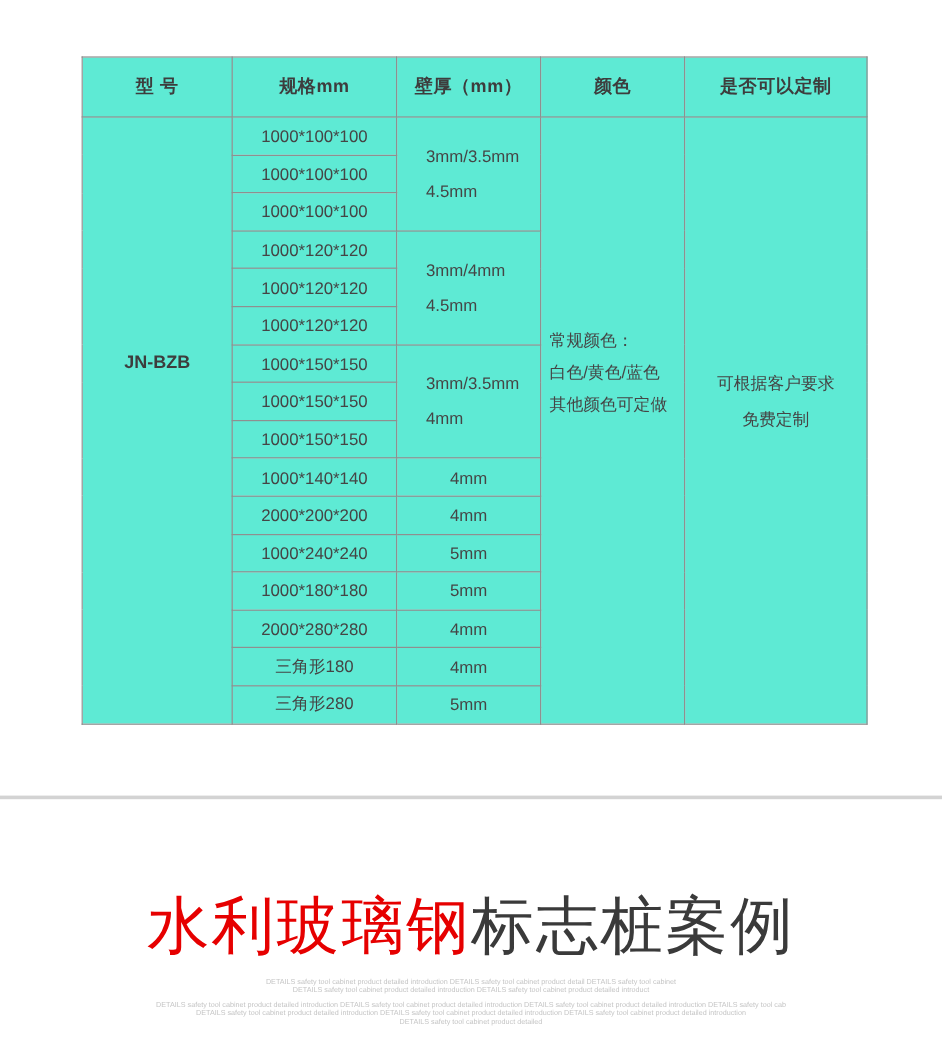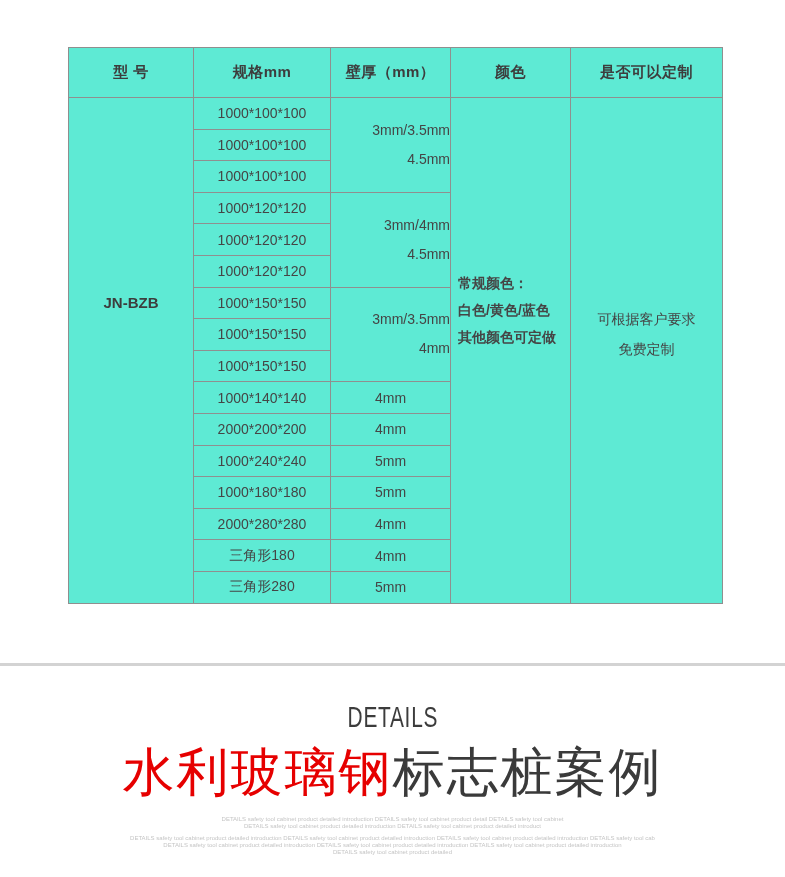--- a/index.html
+++ b/index.html
@@ -31,34 +31,34 @@
   .spec-table thead tr { height:50px; }
   .spec-table tbody tr { height:31.6px; }
   .spec-table th {
     font-size:15px;
     font-weight:700;
     color:#3d3d3d;
     letter-spacing:0.5px;
   }
   td.model-cell { font-weight:700; font-size:15px; color:#3d3d3d; }
   td.thick-group {
-    text-align:right;
+    text-align:left;
     padding-left:24px;
     line-height:29px;
   }
   td.color-cell { text-align:left; }
   .color-block {
     padding-left:7px;
     line-height:27px;
     text-align:left;
   }
   .custom-block { line-height:30px; }
   
   .shift-model  { margin-bottom:95px; }
-  .shift-color  { margin-bottom:80px;font-weight:bold; }
+  .shift-color  { margin-bottom:80px; }
   .shift-custom { margin-bottom:32px; }
 
   
   .divider {
     position:absolute; left:0; top:663px;
     width:785px; height:3px;
     background:#d3d3d3;
   }
 
   
@@ -202,23 +202,20 @@
       </tr>
       <tr>
         <td>三角形280</td>
         <td>5mm</td>
       </tr>
     </tbody>
   </table>
 
   <div class="divider"></div>
 
-  <div class="details-eyebrow">
-    <span class="condensed">DETAILS</span>
-  </div>
 
   <div class="section-title">
     <span class="accent-red">水利玻璃钢</span><span>标志桩案例</span>
   </div>
 
   <div class="wm wm-a">
     <div>DETAILS safety tool cabinet product detailed introduction DETAILS safety tool cabinet product detail DETAILS safety tool cabinet</div>
     <div>DETAILS safety tool cabinet product detailed introduction DETAILS safety tool cabinet product detailed introduct</div>
   </div>
 

